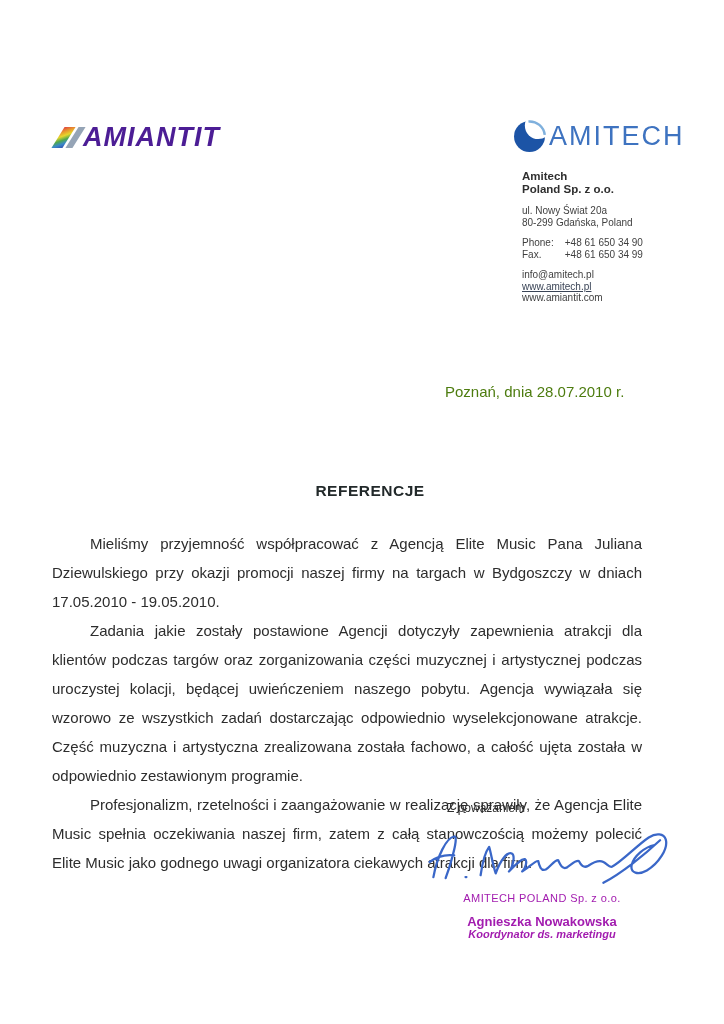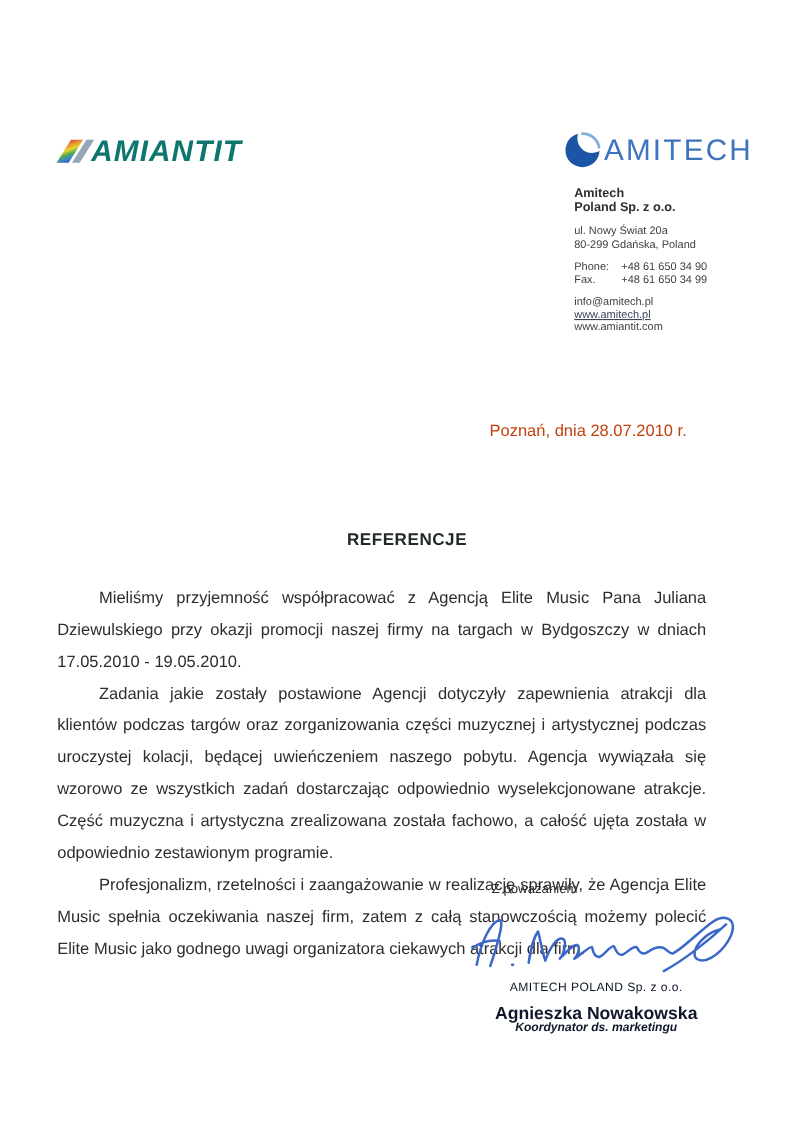--- a/index.html
+++ b/index.html
@@ -29,21 +29,21 @@
   }
   .gray-slash {
     display:inline-block;
     width:7px; height:21px;
     margin-right:4px;
     transform:skewX(-32deg);
     background:#95a4b6;
   }
   .amiantit-text {
     font-size:27px; font-weight:bold; font-style:italic;
-    letter-spacing:1px; color:#0f766e;
+    letter-spacing:1px; color:#4c1d95;
   }
 
   .amitech-logo {
     position:absolute; left:513px; top:120px;
     display:flex; align-items:center;
   }
   .amitech-icon { width:33px; height:33px; margin-right:3px; }
   .amitech-text {
     font-size:27px; font-weight:400;
     letter-spacing:2px; color:#3e73c0;
@@ -55,21 +55,21 @@
     font-size:10px; line-height:11.5px; color:#3f3f3f;
   }
   .contact .group { margin-bottom:9px; }
   .contact .company { font-size:11.5px; font-weight:bold; line-height:13px; color:#2f2f2f; }
   .contact .lbl { display:inline-block; width:40px; }
   .contact .link { text-decoration:underline; color:#3a4456; }
 
   
   .dateline {
     position:absolute; left:445px; top:383px;
-    font-size:15px; color:#c2410c;
+    font-size:15px; color:#4d7c0f;
   }
   .letter-title {
     position:absolute; left:0; top:482px; width:724px;
     text-align:center; transform:translateX(8px);
     font-size:15.5px; font-weight:bold; letter-spacing:0.5px; color:#22292a;
   }
   .letter-body {
     position:absolute; left:52px; top:529px; width:590px;
     font-size:15px; line-height:29px; text-align:justify;
   }
@@ -78,24 +78,24 @@
     position:absolute; left:447px; top:801px;
     font-size:12px;
   }
 
   
   .signature-svg { position:absolute; left:413px; top:828px; }
   .signature-svg path { stroke:#3a67c8; stroke-width:2.4; fill:none;
     stroke-linecap:round; stroke-linejoin:round; }
   .signatory {
     position:absolute; left:402px; top:892px; width:280px;
-    text-align:center; color:#0f172a;
+    text-align:center; color:#a21caf;
   }
   .signatory .sig-company { font-size:11px; letter-spacing:0.4px; margin-bottom:11px; }
-  .signatory .sig-name { font-size:16px; font-weight:bold; line-height:13px; }
+  .signatory .sig-name { font-size:13px; font-weight:bold; line-height:13px; }
   .signatory .sig-role { font-size:11px; font-weight:700; font-style:italic; line-height:13px; }
 </style>
 </head>
 <body>
 
 <div class="page">
 
   <div class="amiantit-logo">
     <span class="rainbow-slash"></span>
     <span class="gray-slash"></span>

